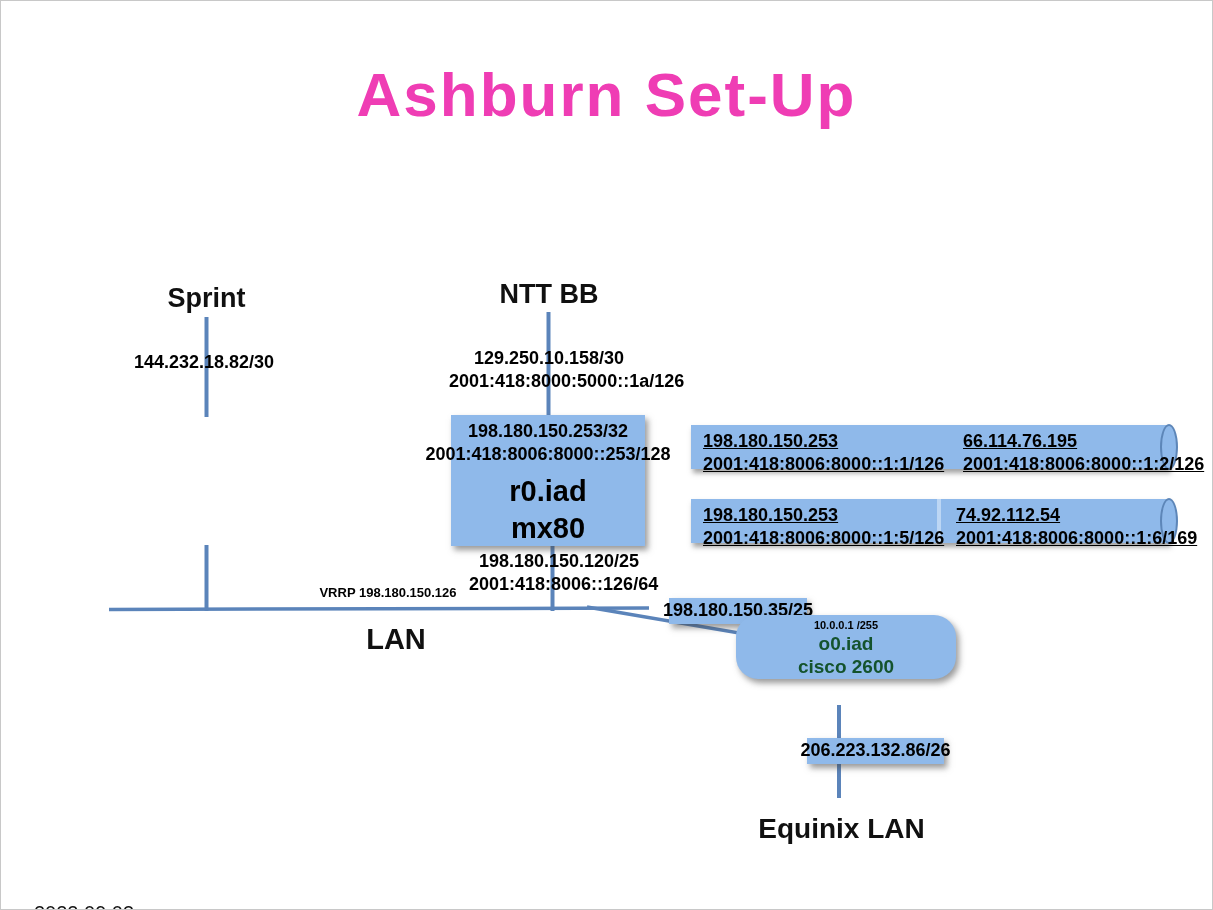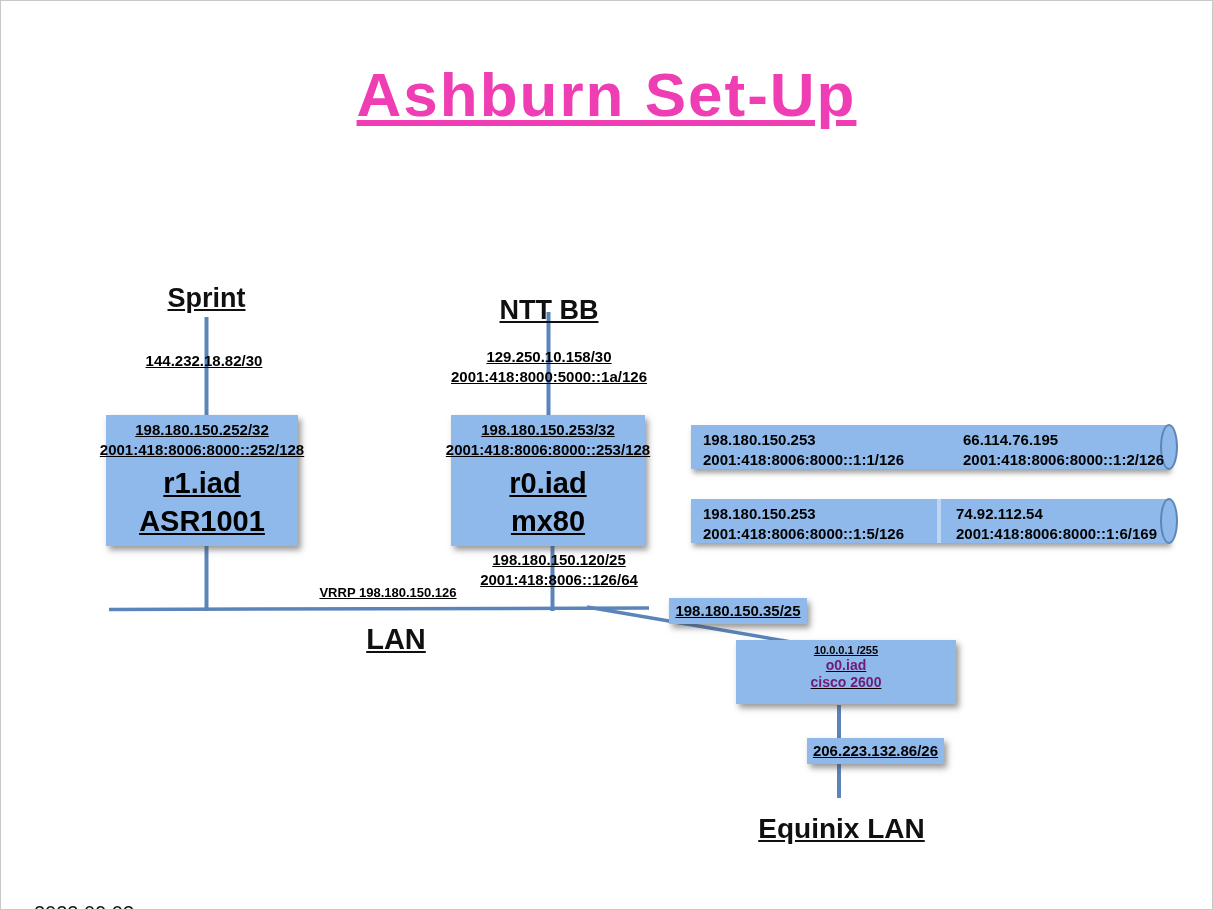--- a/index.html
+++ b/index.html
@@ -1,45 +1,45 @@
 <!DOCTYPE html>
 <html><head>
 <meta charset="utf-8">
 <style>
   * { margin:0; padding:0; box-sizing:border-box; }
   html,body { background:#9a9a9a; font-family:"Liberation Sans", sans-serif; }
   .slide {
     position:relative; width:1213px; height:910px; margin:0 auto;
     background:#ffffff; border:1px solid #c8c8c8; overflow:hidden;
   }
-  .abs { position:absolute;text-decoration:underline; }
+  .abs { position:absolute; }
   .title {
     left:0; right:0; top:58px; text-align:center;
     font-size:62px; font-weight:bold; letter-spacing:2px; color:#ef3db4;
   }
   .big-label { font-size:27px; font-weight:600; color:#101010; white-space:nowrap; }
-  .ip { font-size:15px; font-weight:bold; color:#000; line-height:1.3; text-align:center; white-space:nowrap; }
+  .ip { font-size:18px; font-weight:bold; color:#000; line-height:1.3; text-align:center; white-space:nowrap; }
   .ip-left { text-align:left; }
   .node {
     background:#8fb9ea;
     box-shadow:3px 4px 6px rgba(70,70,70,0.55);
   }
   .router { display:flex; flex-direction:column; align-items:center; padding-top:5px; text-align:center; }
   .router .name { font-size:29px; font-weight:600; line-height:1.3; color:#000; }
   .router .hdr { margin-bottom:6px; }
   .cyl { position:absolute; background:#8fb9ea; box-shadow:2px 4px 5px rgba(70,70,70,0.5); }
   .cap {
     position:absolute; right:-9px; top:-1px; width:18px; height:calc(100% + 2px);
     border-radius:50%; background:#8fb9ea; border:2px solid #5d86b8;
   }
   .seam { position:absolute; top:0; width:4px; height:100%; background:#bcd6f4; }
-  .grp { position:absolute; top:5px; }
+  .grp { position:absolute; top:5px;text-decoration:underline; }
   .chip { display:flex; align-items:center; justify-content:center; }
   .o0box { display:flex; flex-direction:column; align-items:center; padding-top:3px; text-align:center; }
-  .o0box .name { font-size:14px; font-weight:700; line-height:1.22; color:#701a75; }
+  .o0box .name { font-size:19px; font-weight:700; line-height:1.22; color:#14532d; }
   .date { font-size:20px; color:#111; }
   svg.wires { position:absolute; left:0; top:0; }
 </style>
 </head>
 <body>
 
 <div class="slide">
 
   <svg class="wires" width="1213" height="910" viewBox="0 0 1213 910">
     <line x1="205.5" y1="316" x2="205.5" y2="416" stroke="#5b84ba" stroke-width="4"></line>
@@ -47,36 +47,28 @@
     <line x1="205.5" y1="544" x2="205.5" y2="610" stroke="#5b84ba" stroke-width="4"></line>
     <line x1="551.5" y1="544" x2="551.5" y2="610" stroke="#5b84ba" stroke-width="4"></line>
     <line x1="108" y1="608.5" x2="648" y2="607" stroke="#5b84ba" stroke-width="3.5"></line>
     <line x1="586" y1="606" x2="843" y2="650" stroke="#5b84ba" stroke-width="3.5"></line>
     <line x1="838" y1="704" x2="838" y2="797" stroke="#5b84ba" stroke-width="4"></line>
   </svg>
 
   <div class="abs title">Ashburn Set-Up</div>
 
   <div class="abs big-label" style="left:153px; top:282px; width:105px; text-align:center;">Sprint</div>
-  <div class="abs big-label" style="left:483px; top:278px; width:130px; text-align:center;margin-top:16px;">NTT BB</div>
+  <div class="abs big-label" style="left:483px; top:278px; width:130px; text-align:center;">NTT BB</div>
 
   <div class="abs ip" style="left:118px; top:350px; width:170px;">144.232.18.82/30</div>
   <div class="abs" style="left:448px; top:346px; width:200px;">
     <div class="ip">129.250.10.158/30</div>
     <div class="ip">2001:418:8000:5000::1a/126</div>
   </div>
 
-  <div class="abs node router" style="left:105px; top:414px; width:192px; height:131px;">
-    <div class="hdr">
-      <div class="ip">198.180.150.252/32</div>
-      <div class="ip">2001:418:8006:8000::252/128</div>
-    </div>
-    <div class="name">r1.iad</div>
-    <div class="name">ASR1001</div>
-  </div>
 
   <div class="abs node router" style="left:450px; top:414px; width:194px; height:131px;">
     <div class="hdr">
       <div class="ip">198.180.150.253/32</div>
       <div class="ip">2001:418:8006:8000::253/128</div>
     </div>
     <div class="name">r0.iad</div>
     <div class="name">mx80</div>
   </div>
 
@@ -111,21 +103,21 @@
   </div>
 
   <div class="abs ip" style="left:312px; top:584px; width:150px; font-size:13px;">VRRP 198.180.150.126</div>
 
   <div class="abs big-label" style="left:350px; top:622px; width:90px; text-align:center; font-size:29px;">LAN</div>
 
   <div class="abs node chip" style="left:668px; top:597px; width:138px; height:26px;">
     <span class="ip">198.180.150.35/25</span>
   </div>
 
-  <div class="abs node o0box" style="left:735px; top:639px; width:220px; height:64px;">
+  <div class="abs node o0box" style="left:735px; top:614px; width:220px; height:64px;border-radius:22px;">
     <div class="ip" style="font-size:11px;">10.0.0.1 /255</div>
     <div class="name">o0.iad</div>
     <div class="name">cisco 2600</div>
   </div>
 
   <div class="abs node chip" style="left:806px; top:737px; width:137px; height:26px;">
     <span class="ip">206.223.132.86/26</span>
   </div>
 
   <div class="abs big-label" style="left:748px; top:812px; width:185px; text-align:center; font-size:28px;">Equinix LAN</div>

